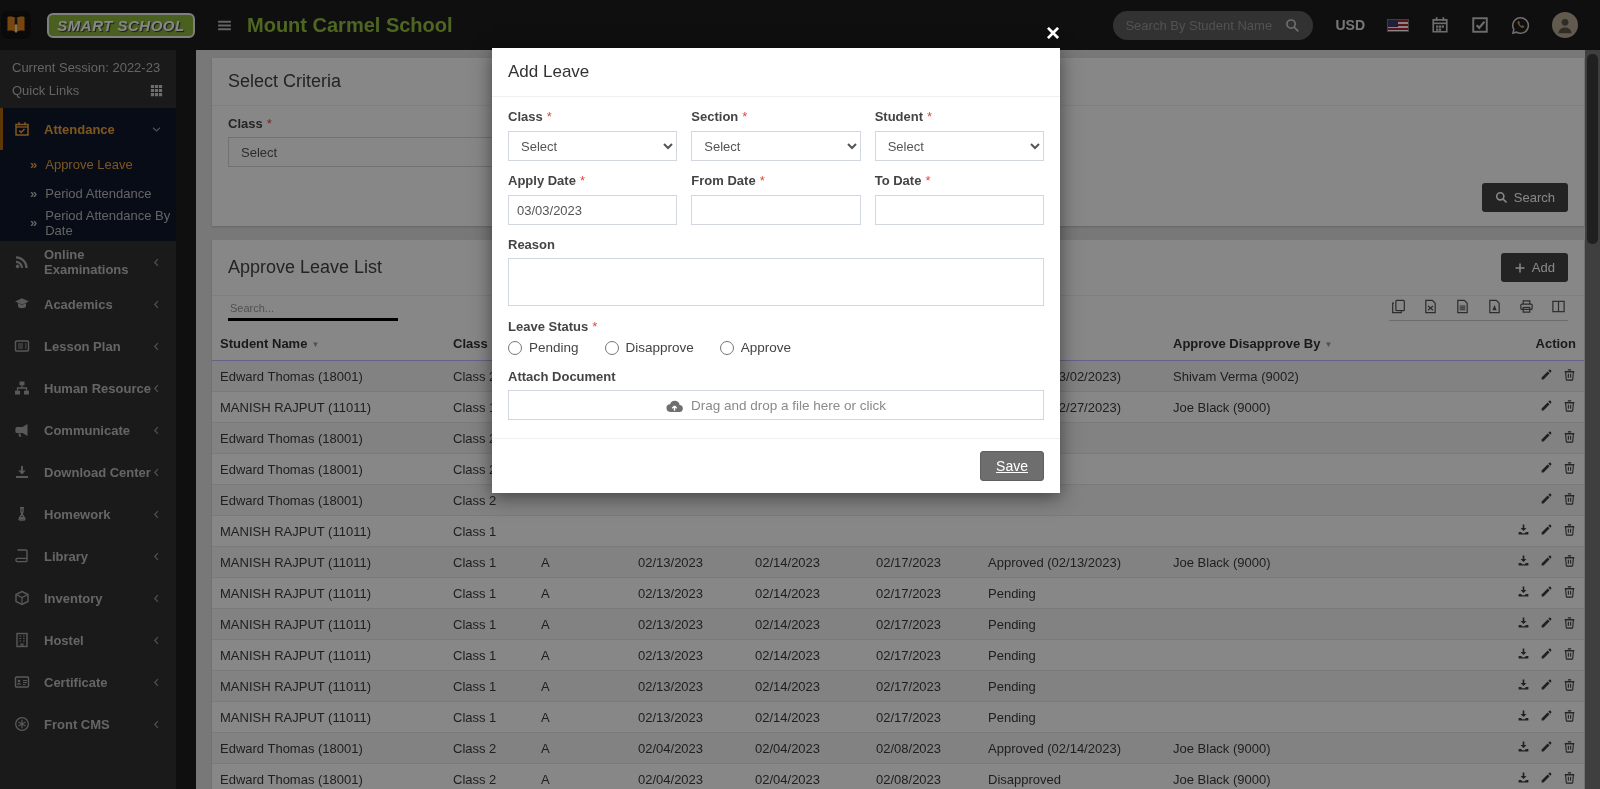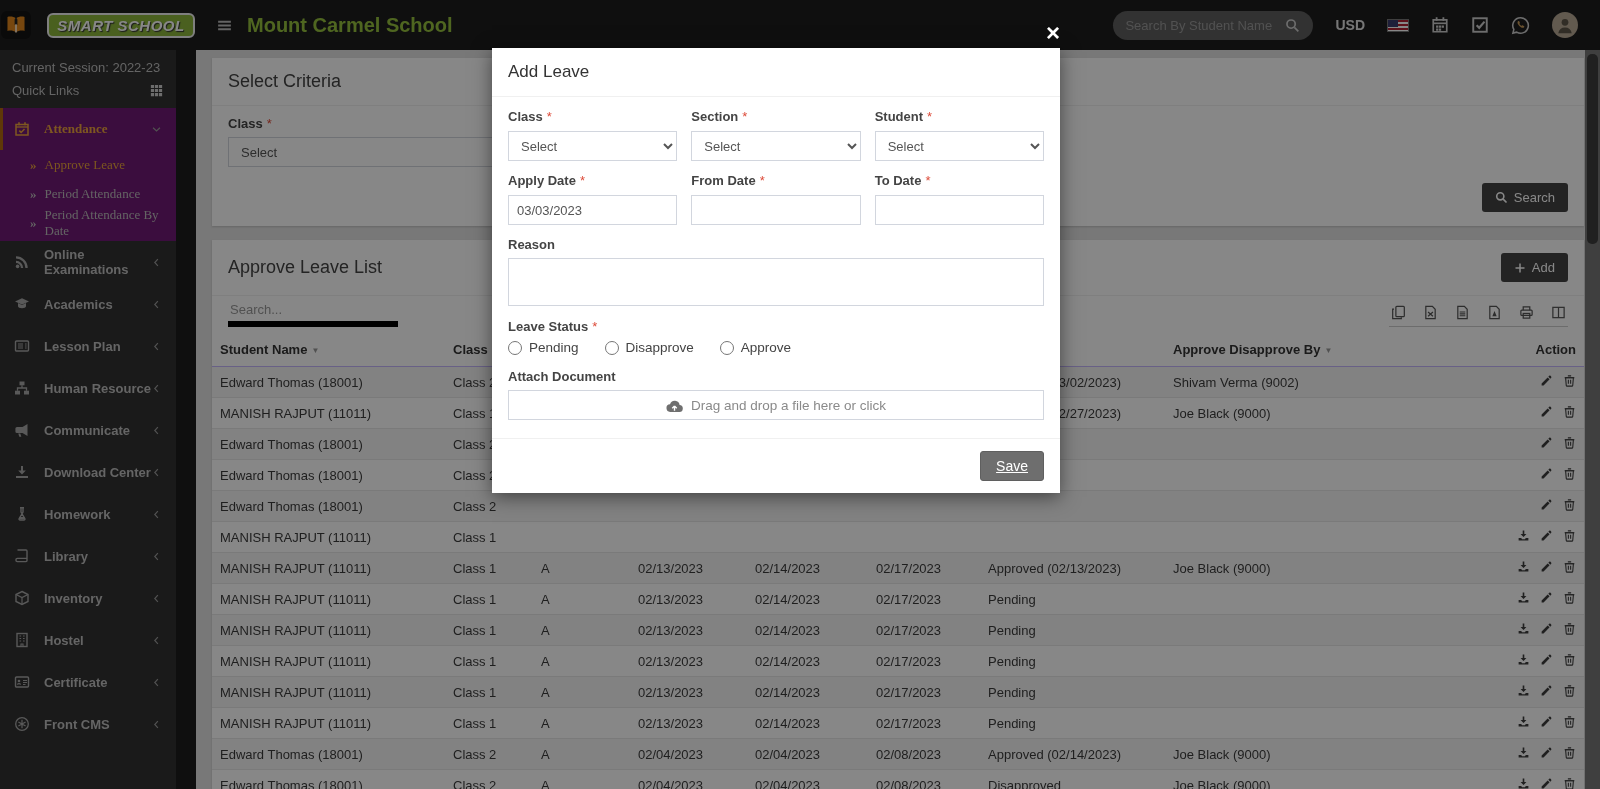--- a/index.html
+++ b/index.html
@@ -21,21 +21,21 @@
   .flag { width:22px; height:13px; background:repeating-linear-gradient(#b22234 0 2px, #fff 2px 4px); position:relative; border:1px solid #777; }
   .flag::after { content:""; position:absolute; left:0; top:0; width:10px; height:7px; background:#3c3b6e; }
   .hicon { color:#cfcfcf; display:flex; cursor:pointer; }
   .avatar { width:26px; height:26px; border-radius:50%; background:#b9aa96; color:#4c4438; display:flex; align-items:center; justify-content:center; overflow:hidden; cursor:pointer; }
 
   
   .sidebar { position:absolute; top:50px; left:0; bottom:0; width:176px; background:#323232; z-index:4; color:#c8c8c8; }
   .session { padding:10px 12px 2px 12px; color:#bdbdbd; font-size:13px; }
   .quicklinks { display:flex; align-items:center; justify-content:space-between; padding:6px 12px 10px 12px; color:#bdbdbd; }
   .menu { list-style:none; }
-  .menu-group.active { background:#701a75;font-family:Liberation Serif, serif; }
+  .menu-group.active { background:#0f172a; }
   .mi { display:flex; align-items:center; height:42px; padding:0 14px; cursor:pointer; color:#bfbfbf; }
   .mi .ic { width:17px; display:flex; margin-right:13px; color:#a8a8a8; }
   .mi .lbl { flex:1; font-size:13px; font-weight:bold; }
   .mi .chev { color:#9a9a9a; display:flex; }
   .mi.active-parent { border-left:3px solid #b36b10; padding-left:11px; color:#efa43e; }
   .mi.active-parent .ic { color:#efa43e; }
   .submenu { list-style:none; padding-bottom:4px; }
   .smi { display:flex; align-items:center; height:29px; padding-left:30px; cursor:pointer; color:#bdbdbd; font-size:13px; }
   .smi .arr { margin-right:8px; font-weight:bold; }
   .smi.active { color:#e9a23c; }
@@ -47,21 +47,21 @@
   .card-title { font-size:18px; color:#444; }
   .card-body { padding:10px 16px 14px 16px; }
   .flabel { font-size:13px; font-weight:bold; color:#444; display:block; margin-bottom:6px; }
   .req::after { content:"*"; color:#dd4b39; margin-left:4px; font-weight:normal; }
   .select, .tinput { height:30px; border:1px solid #d2d6de; background:#fff; color:#555; font-size:13px; padding:0 8px; outline:none; font-family:"Liberation Sans",sans-serif; width:100%; }
   .criteria-select { width:640px; }
   .btn-dark { background:#424242; color:#fff; border:none; border-radius:3px; font-size:13px; padding:7px 13px; display:inline-flex; align-items:center; gap:6px; cursor:pointer; font-family:"Liberation Sans",sans-serif; }
   .crit-foot { display:flex; justify-content:flex-end; margin-top:16px; }
 
   .table-tools { display:flex; align-items:flex-end; justify-content:space-between; padding:2px 16px 6px 16px; }
-  .tsearch { border:none; border-bottom:6px solid #000000; width:170px; font-size:13px; color:#555; outline:none; padding:4px 2px; background:transparent; font-family:"Liberation Sans",sans-serif; }
+  .tsearch { border:none; border-bottom:3px solid #000000; width:170px; font-size:11px; color:#555; outline:none; padding:4px 2px; background:transparent; font-family:"Liberation Sans",sans-serif; }
   .tsearch::placeholder { color:#999; }
   .export-icons { display:flex; gap:17px; color:#555; border-bottom:1px solid #ccc; padding:0 2px 6px 2px; }
   .export-icons span { display:flex; cursor:pointer; }
 
   table.grid { width:100%; border-collapse:collapse; }
   .grid th { text-align:left; font-size:13px; color:#333; font-weight:bold; padding:9px 8px; border-bottom:1px solid #c4b5fd; white-space:nowrap; }
   .grid th .sort { color:#9a9a9a; font-size:8px; margin-left:4px; vertical-align:1px; }
   .grid td { font-size:13px; color:#3c3c3c; padding:7px 8px; border-top:1px solid #e6e6e6; white-space:nowrap; height:29px; }
   .grid tbody tr:nth-child(odd) { background:#f6f6f6; }
   .grid td.actions { text-align:right; }

